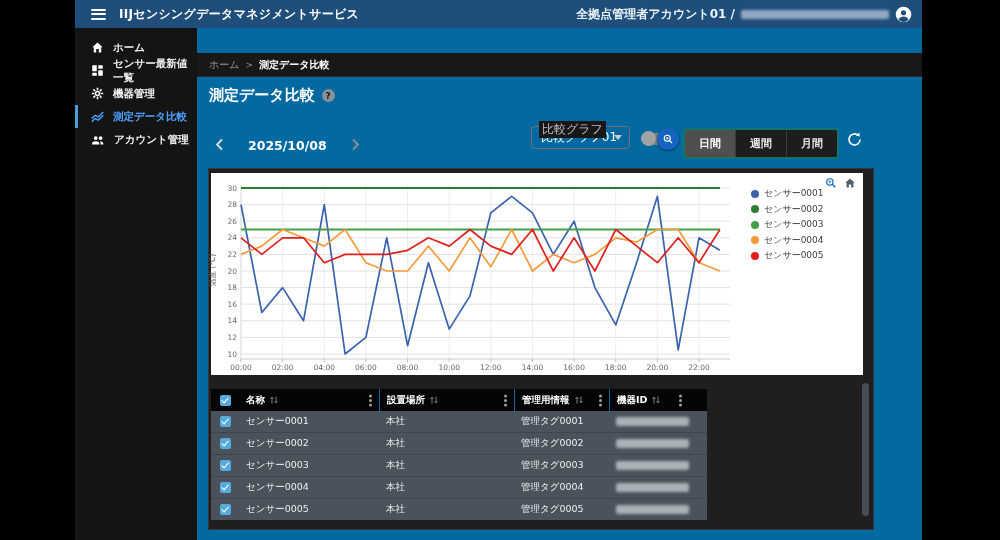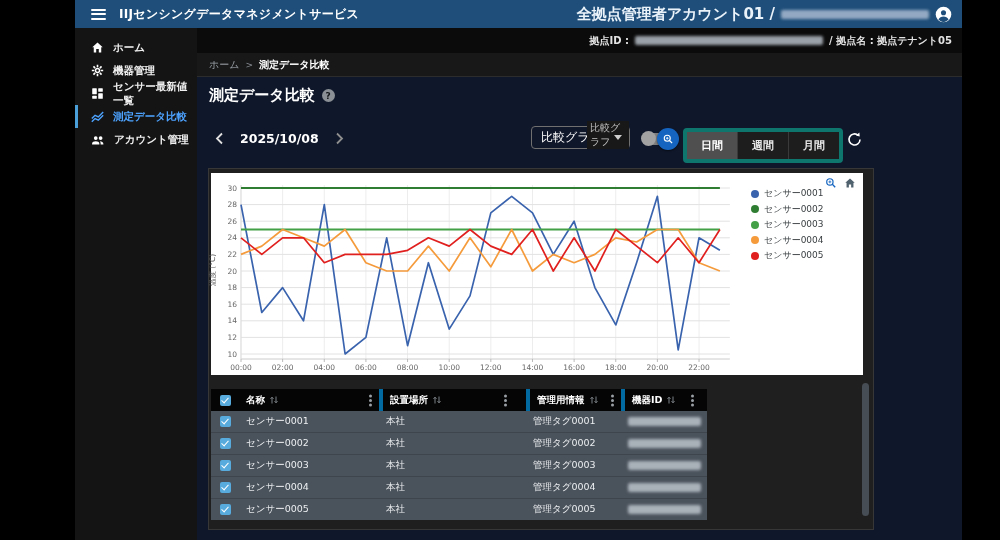--- a/index.html
+++ b/index.html
@@ -1,26 +1,26 @@
 <!DOCTYPE html>
 <html><head>
 <meta charset="utf-8">
 <style>
   html,body{margin:0;padding:0;}
   body{width:1000px;height:540px;background:#000;overflow:hidden;
        font-family:"DejaVu Sans","Liberation Sans",sans-serif;position:relative;}
-  .app{position:absolute;left:75px;top:0;width:847px;height:540px;background:#0f172a;overflow:hidden;padding-left:40px;}
+  .app{position:absolute;left:75px;top:0;width:847px;height:540px;background:#0369a1;overflow:hidden;}
 
   
   .topbar{position:absolute;left:0;top:0;width:100%;height:28px;background:#1e4e79;
           display:flex;align-items:center;z-index:5;}
   .hamburger{width:15px;height:11px;margin-left:16px;display:flex;flex-direction:column;justify-content:space-between;cursor:pointer;}
   .hamburger div{height:2px;background:#fff;border-radius:1px;}
   .app-title{margin-left:13px;font-size:12px;font-weight:bold;color:#fff;letter-spacing:.3px;}
-  .account{margin-left:auto;display:flex;align-items:center;gap:6px;font-size:15px;font-weight:bold;color:#eaf2fa;padding-right:10px;}
+  .account{margin-left:auto;display:flex;align-items:center;gap:6px;font-size:12px;font-weight:bold;color:#eaf2fa;padding-right:10px;}
   .mask{display:inline-block;border-radius:2px;filter:blur(1.6px);}
   .mask.email{width:148px;height:9px;background:#93a9c3;}
   .avatar{width:17px;height:17px;}
 
   
   .sitebar{position:absolute;left:122px;top:28px;right:0;height:25px;background:#0b0b0b;
            display:flex;align-items:center;justify-content:flex-end;gap:6px;
            font-size:10px;font-weight:bold;color:#e3e3e3;padding-right:10px;}
   .mask.siteid{width:188px;height:9px;background:#9aa1a8;}
 
@@ -39,35 +39,35 @@
   .crumb-sep{color:#8a8f94;font-size:9px;}
   .crumb-cur{color:#fff;font-weight:bold;}
 
   
   .page-title{position:absolute;left:134px;top:86px;display:flex;align-items:center;gap:7px;
               font-size:15px;font-weight:bold;color:#fff;}
   .help{width:13px;height:13px;border-radius:50%;background:#8a9095;color:#16191c;
         font-size:9px;font-weight:bold;display:flex;align-items:center;justify-content:center;cursor:pointer;}
 
   
-  .datenav{position:absolute;left:140px;top:125px;height:27px;display:flex;align-items:center;gap:16px;}
+  .datenav{position:absolute;left:140px;top:138px;height:27px;display:flex;gap:24px;}
   .chev{cursor:pointer;display:flex;}
   .date-label{font-size:12.5px;font-weight:bold;color:#fff;}
   .select{position:absolute;left:456px;top:126px;width:97px;height:21px;border:1px solid #707070;
           border-radius:4px;cursor:pointer;}
-  .select .flabel{position:absolute;top:-6px;left:7px;font-size:10px;color:#c0c0c0;background:#181818;padding:0 3px;margin-left:48px;}
+  .select .flabel{position:absolute;top:-6px;left:7px;font-size:12px;color:#c0c0c0;background:#181818;padding:0 3px;}
   .select .value{font-size:12px;color:#fff;line-height:21px;padding-left:9px;}
   .select .caret{position:absolute;right:7px;top:8px;width:0;height:0;
                  border-left:4px solid transparent;border-right:4px solid transparent;border-top:5px solid #cfcfcf;}
   .toggle{position:absolute;left:566px;top:128px;width:38px;height:22px;cursor:pointer;}
   .toggle .track{position:absolute;left:3px;top:5px;width:29px;height:12px;border-radius:6px;background:#7f7f7f;}
   .toggle .knob{position:absolute;left:0;top:3px;width:15px;height:15px;border-radius:50%;background:#a2a2a2;}
   .toggle .thumb{position:absolute;right:0;top:0;width:22px;height:22px;border-radius:50%;background:#1565c0;
                  display:flex;align-items:center;justify-content:center;box-shadow:0 1px 2px rgba(0,0,0,.5);}
-  .btn-group{position:absolute;left:608px;top:128px;height:27px;display:flex;border:4px solid #0f766e;border-radius:4px;overflow:hidden;}
+  .btn-group{position:absolute;left:608px;top:128px;height:27px;display:flex;border:2px solid #0f766e;border-radius:4px;overflow:hidden;}
   .range-btn{width:50px;height:100%;background:#1d1d1d;color:#e8e8e8;font-size:11px;font-weight:bold;
              display:flex;align-items:center;justify-content:center;cursor:pointer;border-left:1px solid #3a3a3a;}
   .range-btn:first-child{border-left:none;}
   .range-btn.active{background:#4f4f4f;color:#fff;}
   .refresh{position:absolute;left:768px;top:128px;width:22px;height:22px;cursor:pointer;
            display:flex;align-items:center;justify-content:center;}
 
   
   .panel{position:absolute;left:133px;top:168px;width:664px;height:360px;background:#1f1f1f;border:1px solid #373737;}
   .chart-box{position:absolute;left:2px;top:4px;width:652px;height:202px;background:#fff;}
@@ -82,24 +82,24 @@
 
   
   .table{position:absolute;left:2px;top:220px;width:496px;}
   .thead{height:22px;background:#050505;display:flex;align-items:stretch;}
   .trow{height:21px;background:#4a525b;display:flex;align-items:stretch;}
   .trow + .trow{border-top:1px solid #3e454d;}
   .tcell{display:flex;align-items:center;font-size:9.5px;color:#eceff1;}
   .c0{width:28px;justify-content:center;}
   .c1{width:140px;padding-left:7px;box-sizing:border-box;}
   .c2{width:135px;padding-left:7px;box-sizing:border-box;}
-  .c3{width:95px;padding-left:7px;box-sizing:border-box;margin-left:12px;}
+  .c3{width:95px;padding-left:7px;box-sizing:border-box;}
   .c4{width:80px;padding-left:7px;box-sizing:border-box;}
   .thead .tcell{font-weight:bold;color:#fff;}
-  .thead .c2,.thead .c3,.thead .c4{border-left:4px solid #0369a1;}
+  .thead .c2,.thead .c3,.thead .c4{border-left:1px solid #0369a1;}
   .sort{margin-left:4px;display:flex;opacity:.8;}
   .kebab{margin-left:auto;margin-right:7px;width:3px;height:3px;border-radius:50%;background:#9aa0a6;
          box-shadow:0 -4.5px 0 #9aa0a6,0 4.5px 0 #9aa0a6;align-self:center;cursor:pointer;}
   .checkbox{width:11px;height:11px;border-radius:2px;background:#57abdd;position:relative;cursor:pointer;}
   .checkbox::after{content:"";position:absolute;left:3.5px;top:1px;width:3px;height:6px;
                    border-right:1.6px solid #fff;border-bottom:1.6px solid #fff;transform:rotate(42deg);}
   .mask.idmask{width:78px;height:9px;background:#a9b1b9;}
 </style>
 </head>
 <body>
@@ -117,51 +117,46 @@
       <span>全拠点管理者アカウント01 /</span>
       <span class="mask email"></span>
       <svg class="avatar" viewBox="0 0 24 24">
         <circle cx="12" cy="12" r="11" fill="#fff"></circle>
         <circle cx="12" cy="9.5" r="3.6" fill="#1e4e79"></circle>
         <path d="M4.8 19.2c1.4-3 4.2-4.3 7.2-4.3s5.8 1.3 7.2 4.3A10.9 10.9 0 0 1 12 23a10.9 10.9 0 0 1-7.2-3.8z" fill="#1e4e79"></path>
       </svg>
     </div>
   </div>
 
-  <div class="sitebar">
-    <span>拠点ID :</span>
-    <span class="mask siteid"></span>
-    <span>/ 拠点名 : 拠点テナント05</span>
-  </div>
 
   <nav class="sidebar">
     <div class="side-item">
       <svg width="13" height="13" viewBox="0 0 16 16">
           <path d="M8 1.8 14.4 7.6 H12.6 V14 H9.6 V9.8 H6.4 V14 H3.4 V7.6 H1.6 Z" fill="#fff"></path>
         </svg>
       <span>ホーム</span>
-    </div>
-    <div class="side-item">
-      <svg width="13" height="13" viewBox="0 0 16 16">
-          <path d="M8 1v3 M8 12v3 M1 8h3 M12 8h3 M3 3l2.1 2.1 M10.9 10.9 13 13 M13 3l-2.1 2.1 M5.1 10.9 3 13" stroke="#fff" stroke-width="2"></path>
-          <circle cx="8" cy="8" r="3.4" fill="#fff"></circle>
-          <circle cx="8" cy="8" r="1.5" fill="#141414"></circle>
-        </svg>
-      <span>機器管理</span>
     </div>
     <div class="side-item">
       <svg width="13" height="13" viewBox="0 0 16 16">
           <g fill="#fff">
             <rect x="1.5" y="1.5" width="5.6" height="7.5" rx=".8"></rect>
             <rect x="8.9" y="1.5" width="5.6" height="4.4" rx=".8"></rect>
             <rect x="8.9" y="7.6" width="5.6" height="6.9" rx=".8"></rect>
             <rect x="1.5" y="10.7" width="5.6" height="3.8" rx=".8"></rect>
           </g>
         </svg>
       <span>センサー最新値一覧</span>
+    </div>
+    <div class="side-item">
+      <svg width="13" height="13" viewBox="0 0 16 16">
+          <path d="M8 1v3 M8 12v3 M1 8h3 M12 8h3 M3 3l2.1 2.1 M10.9 10.9 13 13 M13 3l-2.1 2.1 M5.1 10.9 3 13" stroke="#fff" stroke-width="2"></path>
+          <circle cx="8" cy="8" r="3.4" fill="#fff"></circle>
+          <circle cx="8" cy="8" r="1.5" fill="#141414"></circle>
+        </svg>
+      <span>機器管理</span>
     </div>
     <div class="side-item active">
       <svg width="13" height="13" viewBox="0 0 16 16">
           <g fill="none" stroke="#4da3ff" stroke-width="1.8">
             <polyline points="1,10.5 5,6.5 9,8.5 15,2.5"></polyline>
             <polyline points="1,14.5 5,10.5 9,12.5 15,6.5"></polyline>
           </g>
         </svg>
       <span>測定データ比較</span>
     </div>

